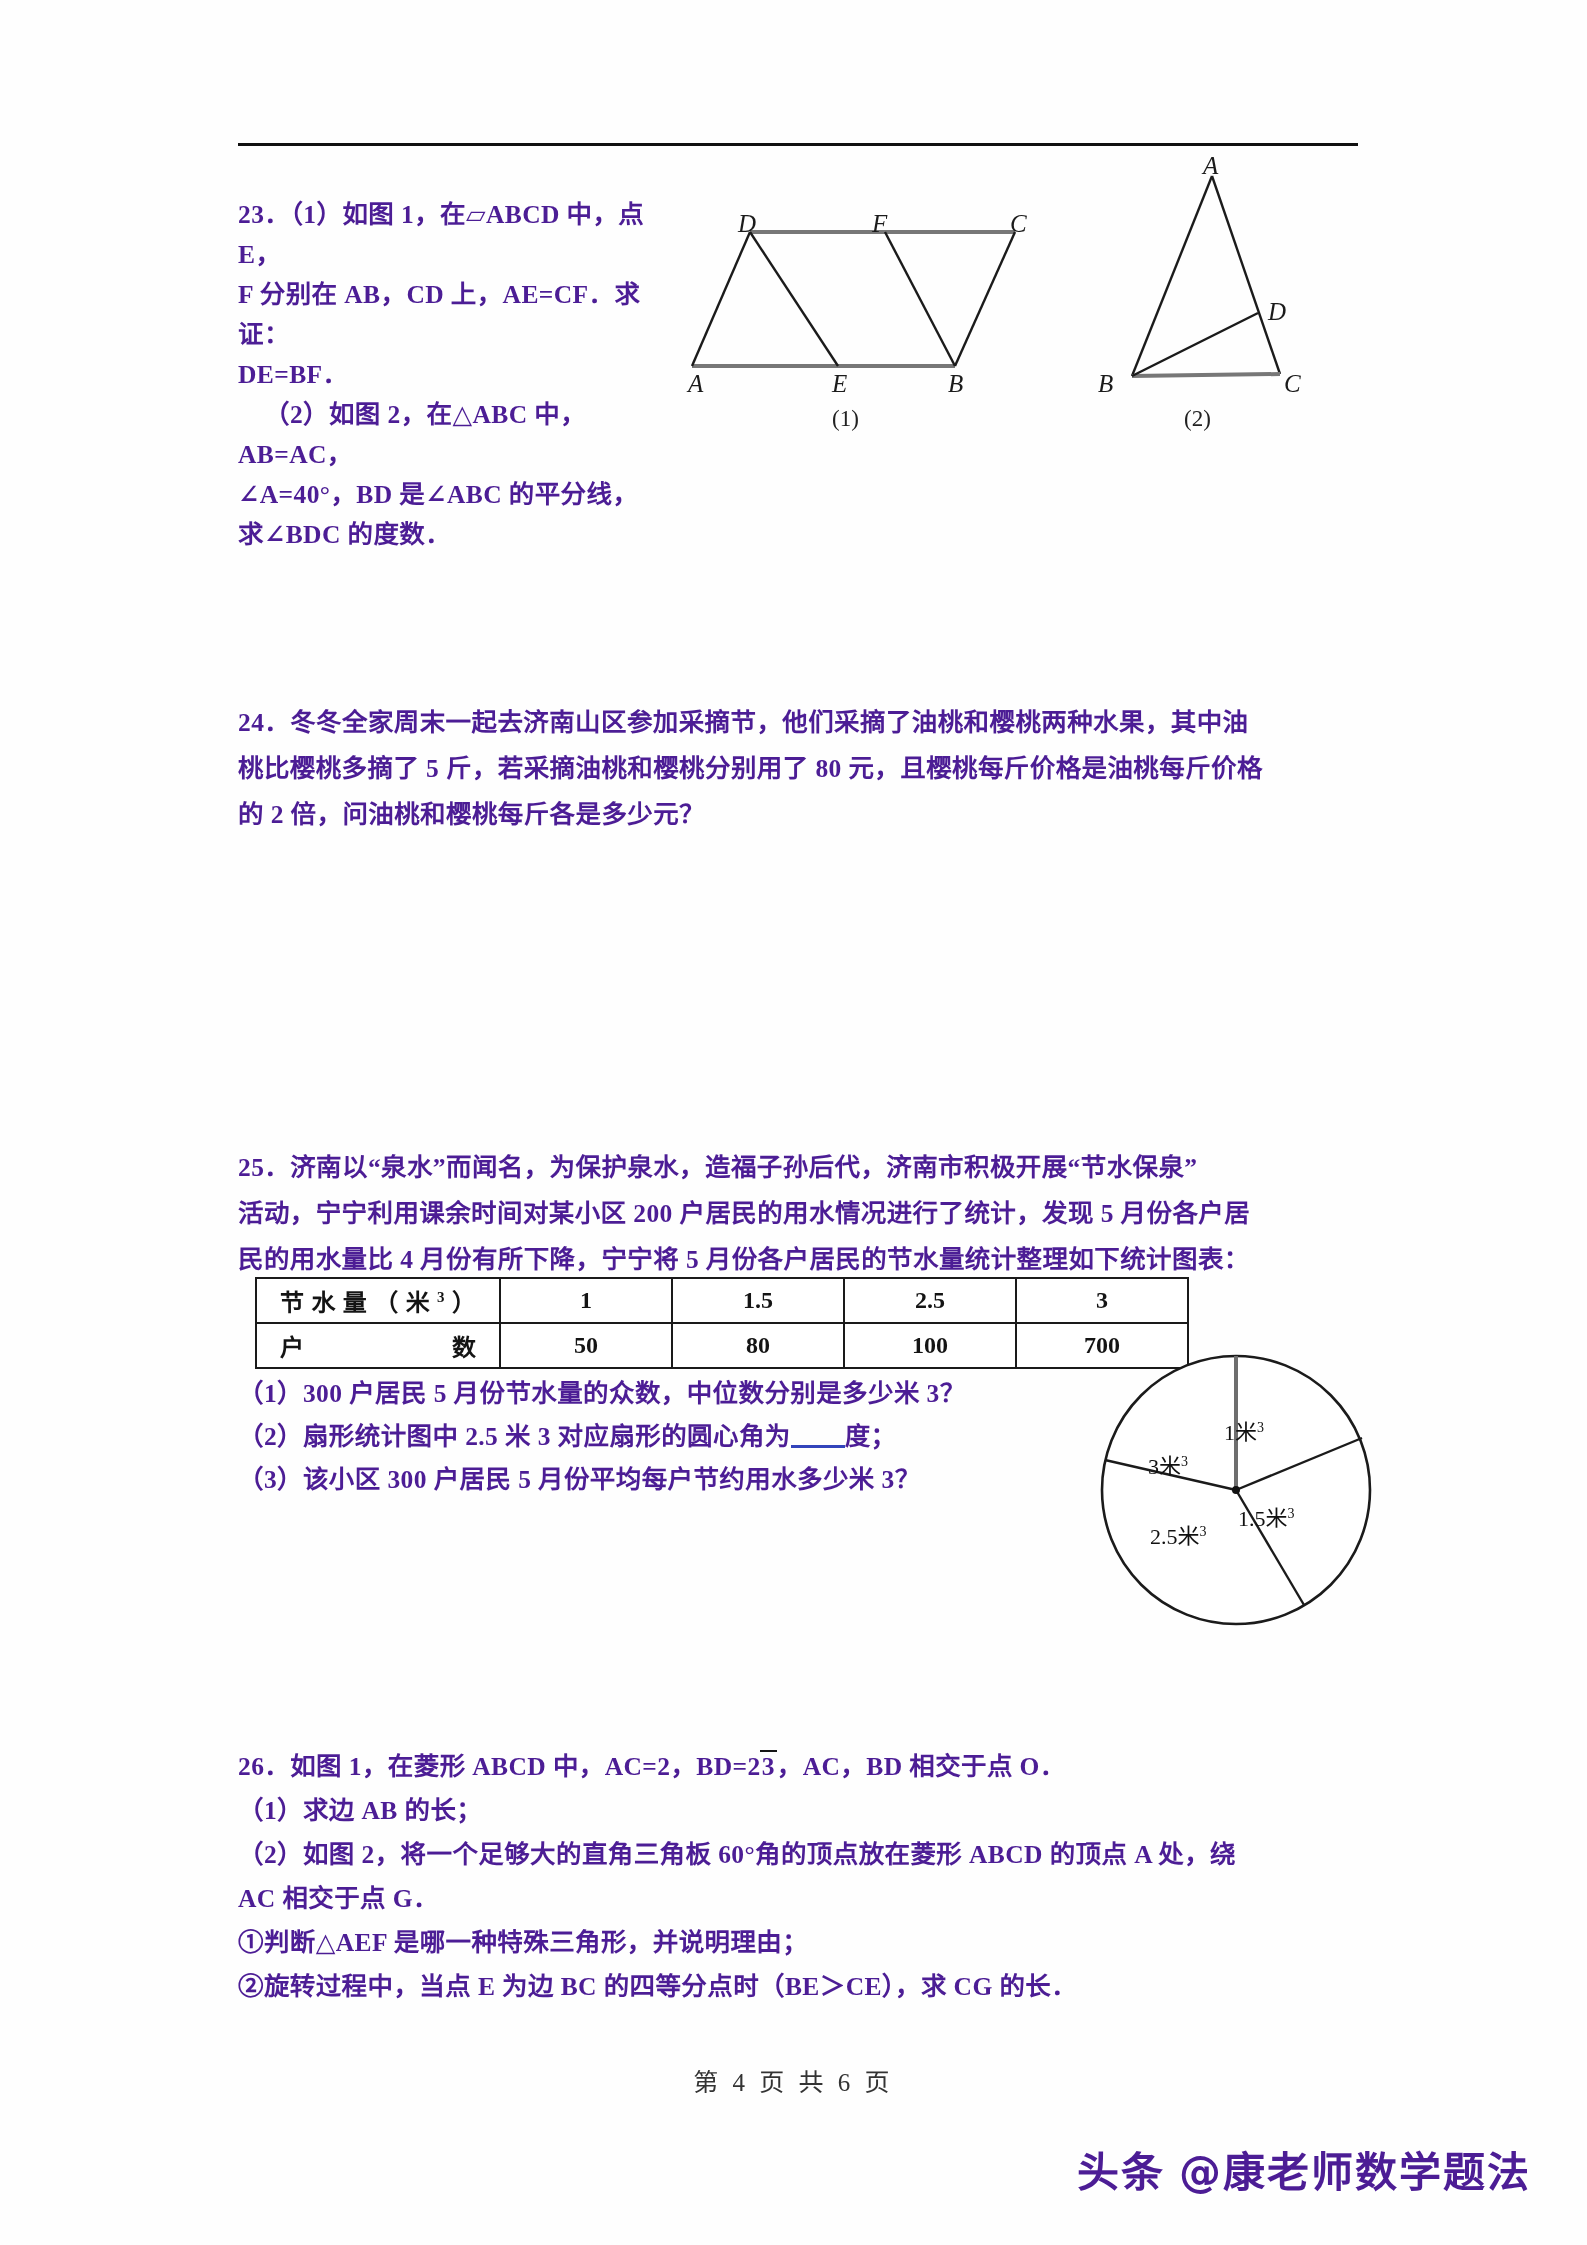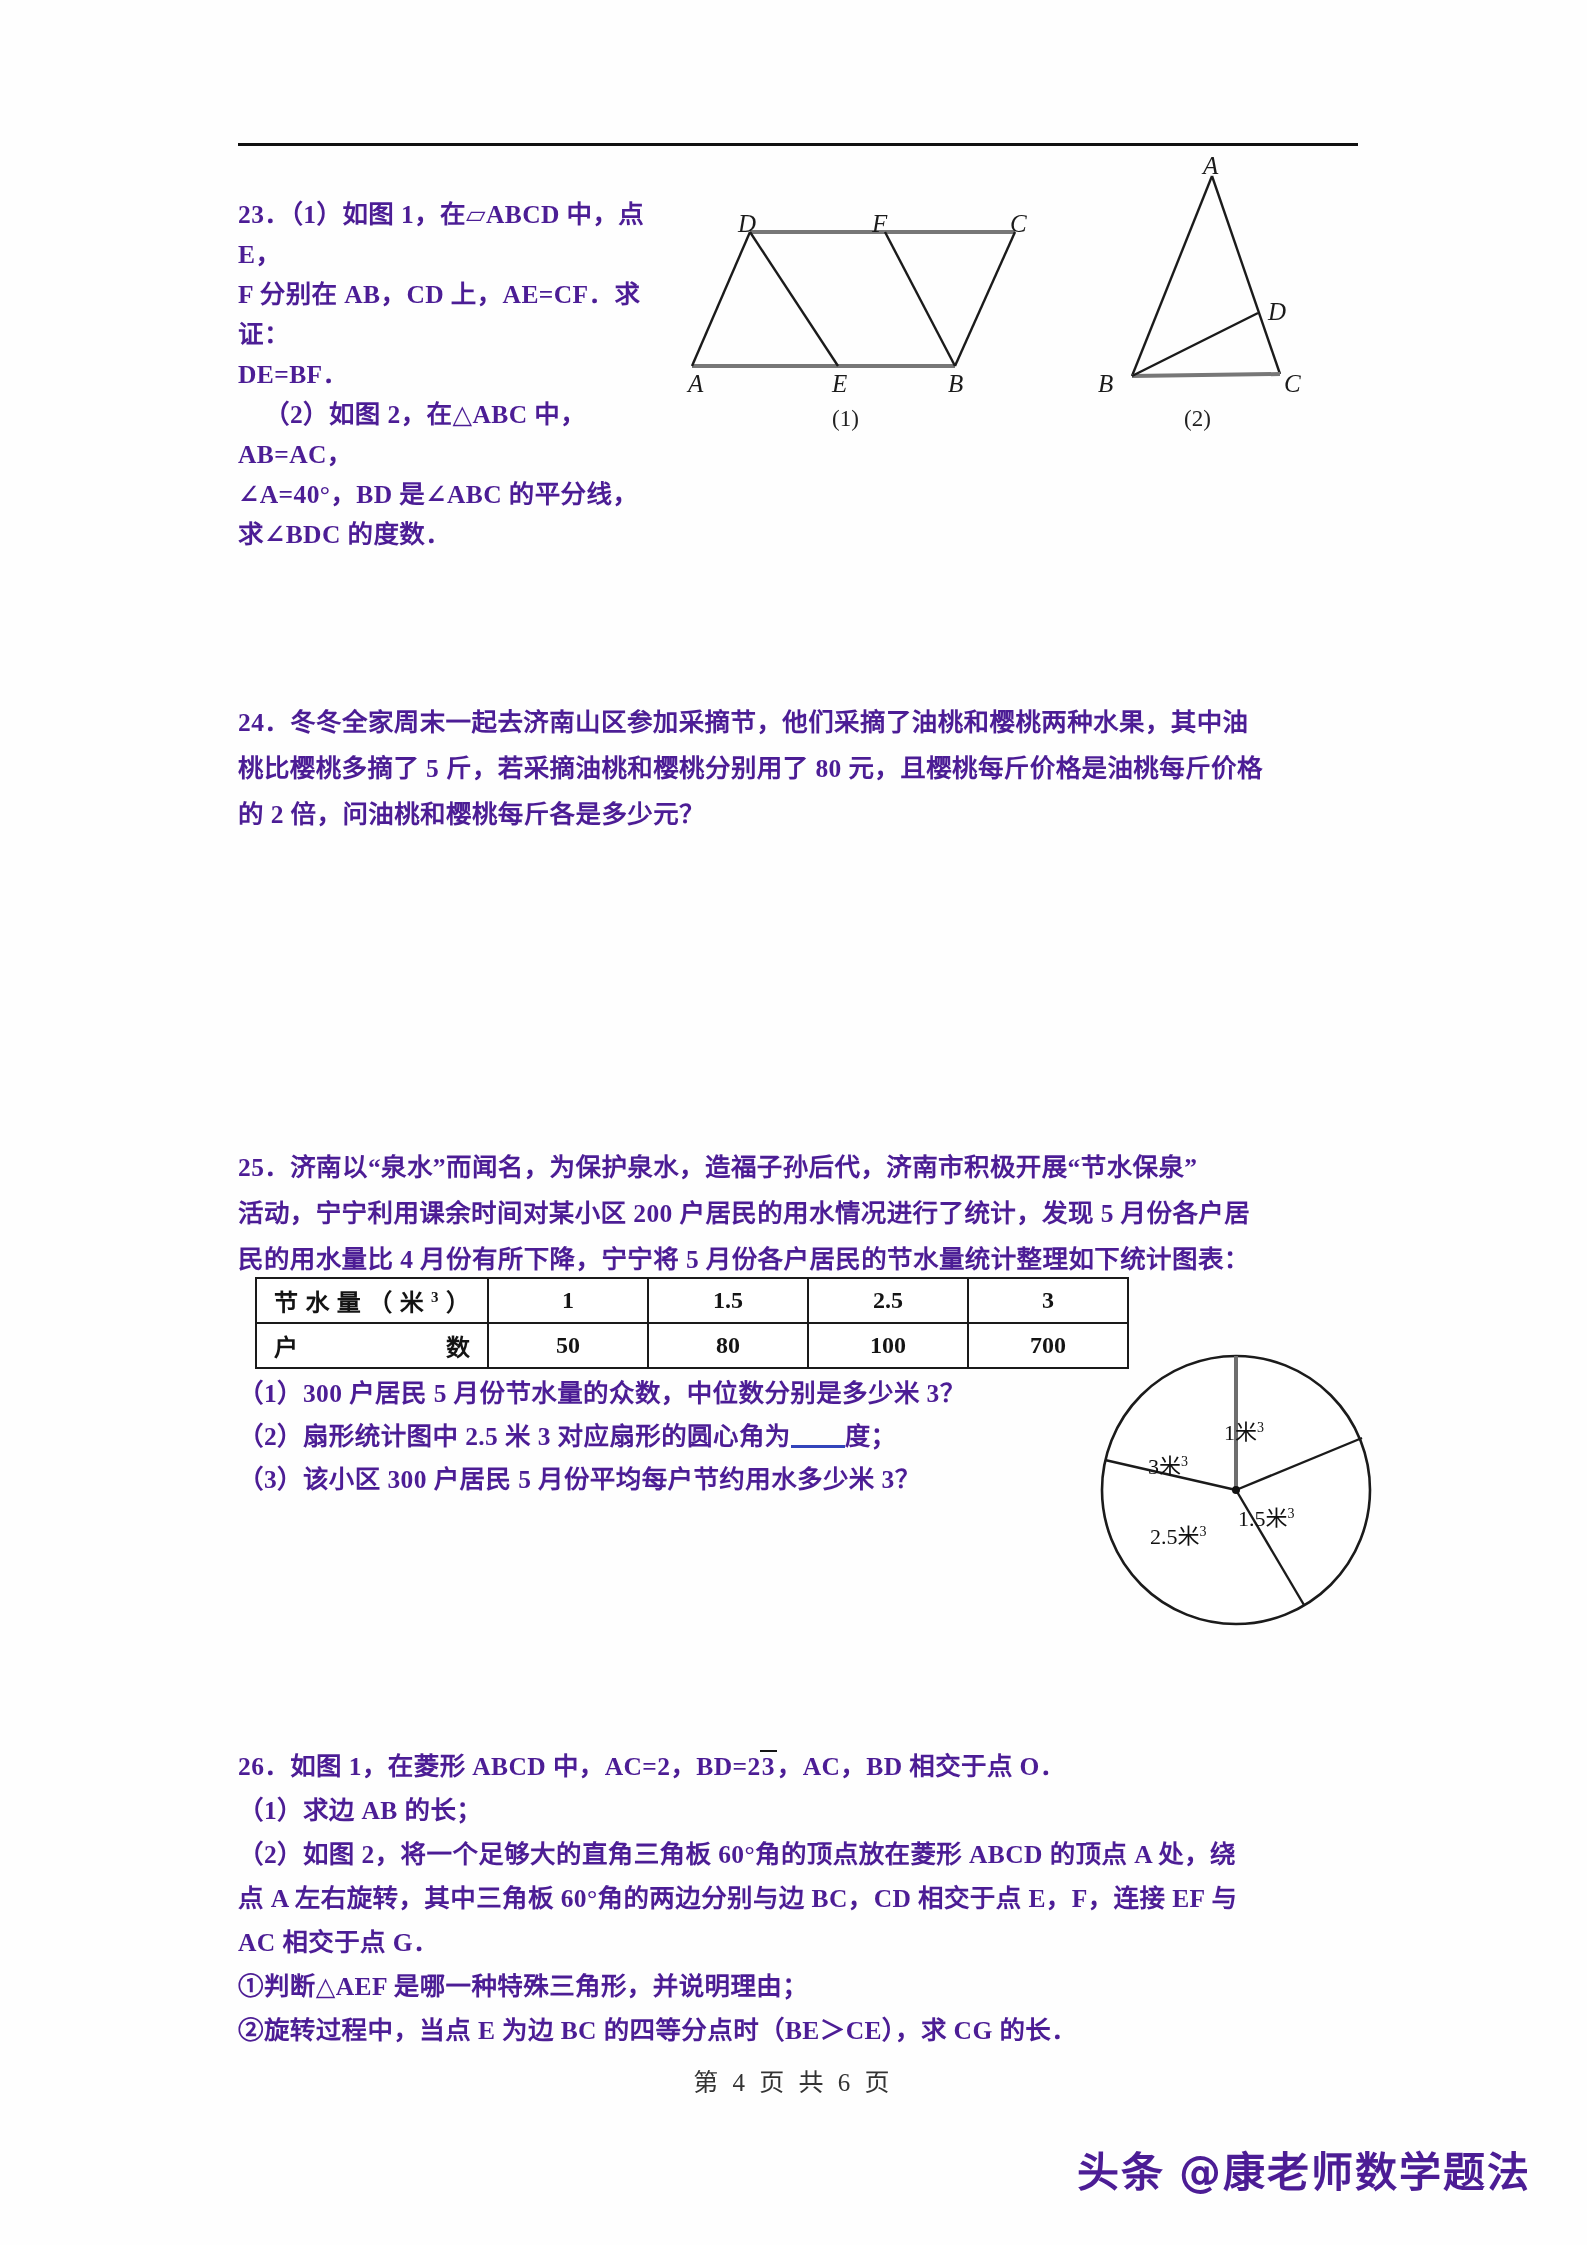--- a/index.html
+++ b/index.html
@@ -93,21 +93,21 @@
     left: 255px;
     top: 1277px;
     border-collapse: collapse;
     font-weight: bold;
     font-size: 24px;
     background: #fff;
   }
   table.stat-table td {
     border: 2px solid #1a1a1a;
     text-align: center;
-    padding: 4px 6px;
+    padding: 4px 12px;
     height: 32px;
     color: #141414;
   }
   td.hdr-cell {
     width: 218px;
     text-align: left;
     padding-left: 14px;
   }
   td.hdr-cell .spread {
     display: inline-block;
@@ -302,21 +302,20 @@
     <span class="pie-label" style="left:126px; top:62px;"><span>1米</span><sup>3</sup></span>
     <span class="pie-label" style="left:140px; top:148px;"><span>1.5米</span><sup>3</sup></span>
     <span class="pie-label" style="left:52px; top:166px;"><span>2.5米</span><sup>3</sup></span>
     <span class="pie-label" style="left:50px; top:72px;margin-top:24px;"><span>3米</span><sup>3</sup></span>
   </div>
 
   <div class="q-block" id="q26">
     <div class="q-line"><span>26．如图 1，在菱形 ABCD 中，AC=2，BD=2</span><span class="radical"><span class="rad-body">3</span></span><span>，AC，BD 相交于点 O．</span></div>
     <div class="q-line">（1）求边 AB 的长；</div>
     <div class="q-line">（2）如图 2，将一个足够大的直角三角板 60°角的顶点放在菱形 ABCD 的顶点 A 处，绕</div>
-    <div class="q-line">点 A 左右旋转，其中三角板 60°角的两边分别与边 BC，CD 相交于点 E，F，连接 EF 与</div>
     <div class="q-line">AC 相交于点 G．</div>
     <div class="q-line">①判断△AEF 是哪一种特殊三角形，并说明理由；</div>
     <div class="q-line">②旋转过程中，当点 E 为边 BC 的四等分点时（BE＞CE），求 CG 的长．</div>
   </div>
 
   <div id="footer">第 4 页 共 6 页</div>
 
   <div id="watermark">
     <span class="wm-head">头条</span><span>@康老师数学题法</span>
   </div>

